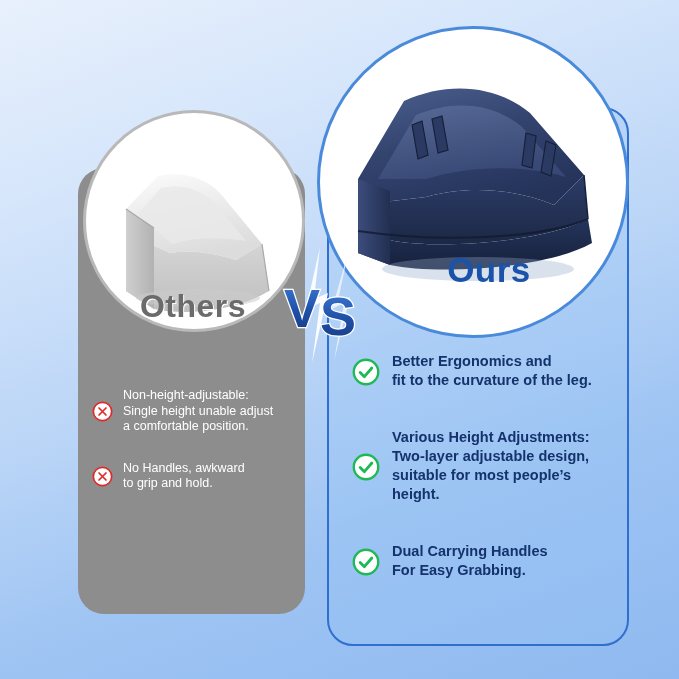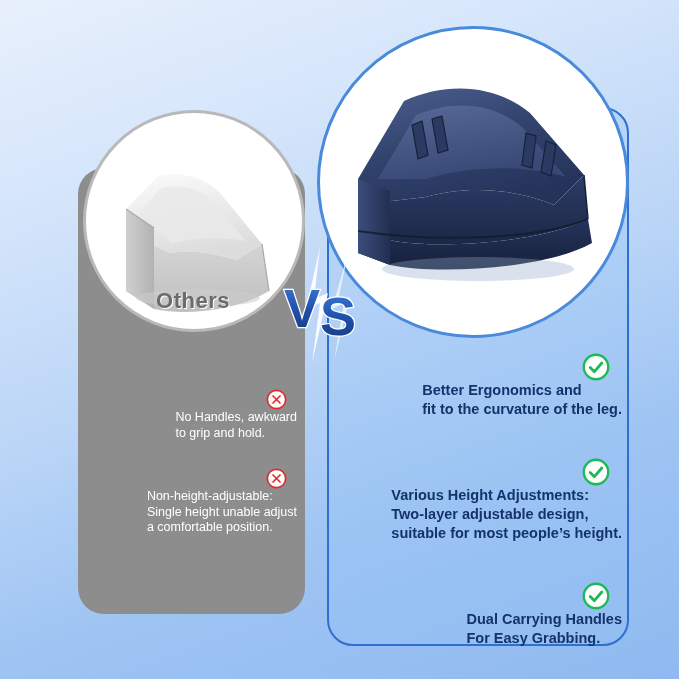--- a/index.html
+++ b/index.html
@@ -78,21 +78,21 @@
   .brand-label {
     position: absolute;
     font-weight: bold;
     letter-spacing: 0.5px;
   }
   #label-others {
     left: 118px;
     top: 288px;
     width: 150px;
     text-align: center;
-    font-size: 22px;
+    font-size: 32px;
     color: #6b6b6b;
     text-shadow: 1px 1px 0 #ffffff;
   }
   #label-ours {
     left: 404px;
     top: 250px;
     width: 170px;
     text-align: center;
     font-size: 35px;
     color: #1a53a8;
@@ -117,22 +117,21 @@
     top: 388px;
     width: 205px;
   }
   #list-ours {
     left: 352px;
     top: 352px;
     width: 270px;
   }
   .feature-row {
     display: flex;
-    align-items: flex-end;
-    flex-direction: column;
+    align-items: center;
   }
   #list-others .feature-row { margin-bottom: 26px; }
   #list-ours .feature-row { margin-bottom: 38px; }
 
   .badge-icon {
     flex: 0 0 auto;
     margin-right: 10px;
   }
   #list-others .badge-icon { width: 21px; height: 21px; margin-top: 1px; }
   #list-ours .badge-icon { width: 28px; height: 28px; margin-top: 1px; margin-right: 12px; }
@@ -193,33 +192,33 @@
   <div class="brand-label" id="label-others">Others</div>
 
   <div class="feature-list" id="list-others">
     <div class="feature-row">
       <span class="badge-icon">
         <svg viewBox="0 0 24 24" width="21" height="21" xmlns="http://www.w3.org/2000/svg">
           <circle cx="12" cy="12" r="10.5" fill="#ffffff" stroke="#e02b2b" stroke-width="2"></circle>
           <path d="M8 8 L16 16 M16 8 L8 16" stroke="#e02b2b" stroke-width="2" stroke-linecap="round"></path>
         </svg>
       </span>
-      <span class="feature-text">No Handles, awkward
-to grip and hold.</span>
+      <span class="feature-text">Non-height-adjustable:
+Single height unable adjust
+a comfortable position.</span>
     </div>
     <div class="feature-row">
       <span class="badge-icon">
         <svg viewBox="0 0 24 24" width="21" height="21" xmlns="http://www.w3.org/2000/svg">
           <circle cx="12" cy="12" r="10.5" fill="#ffffff" stroke="#e02b2b" stroke-width="2"></circle>
           <path d="M8 8 L16 16 M16 8 L8 16" stroke="#e02b2b" stroke-width="2" stroke-linecap="round"></path>
         </svg>
       </span>
-      <span class="feature-text">Non-height-adjustable:
-Single height unable adjust
-a comfortable position.</span>
+      <span class="feature-text">No Handles, awkward
+to grip and hold.</span>
     </div>
   </div>
 
   <div class="panel" id="panel-ours"></div>
 
   <div class="circle" id="circle-ours">
     <div class="pillow-wrap">
       <svg viewBox="0 0 306 306" xmlns="http://www.w3.org/2000/svg">
         <defs>
           <linearGradient id="bTop" x1="0.1" y1="0" x2="0.6" y2="1">
@@ -266,20 +265,21 @@
         <g fill="#2b3a63" stroke="#16203a" stroke-width="1.2">
           <path d="M206 104 l10 3 l-4 32 l-10 -3 z"></path>
           <path d="M226 112 l10 4 l-5 31 l-10 -4 z"></path>
         </g>
 
         <ellipse cx="158" cy="240" rx="96" ry="12" fill="#8fa8c9" opacity="0.35"></ellipse>
       </svg>
     </div>
   </div>
 
+  <div class="brand-label" id="label-ours">Ours</div>
 
   <div class="feature-list" id="list-ours">
     <div class="feature-row">
       <span class="badge-icon">
         <svg viewBox="0 0 24 24" width="28" height="28" xmlns="http://www.w3.org/2000/svg">
           <circle cx="12" cy="12" r="10.5" fill="#ffffff" stroke="#1db954" stroke-width="2"></circle>
           <path d="M7 12.5 L10.6 16 L17 8.6" stroke="#1db954" stroke-width="2.4" fill="none" stroke-linecap="round" stroke-linejoin="round"></path>
         </svg>
       </span>
       <span class="feature-text">Better Ergonomics and

